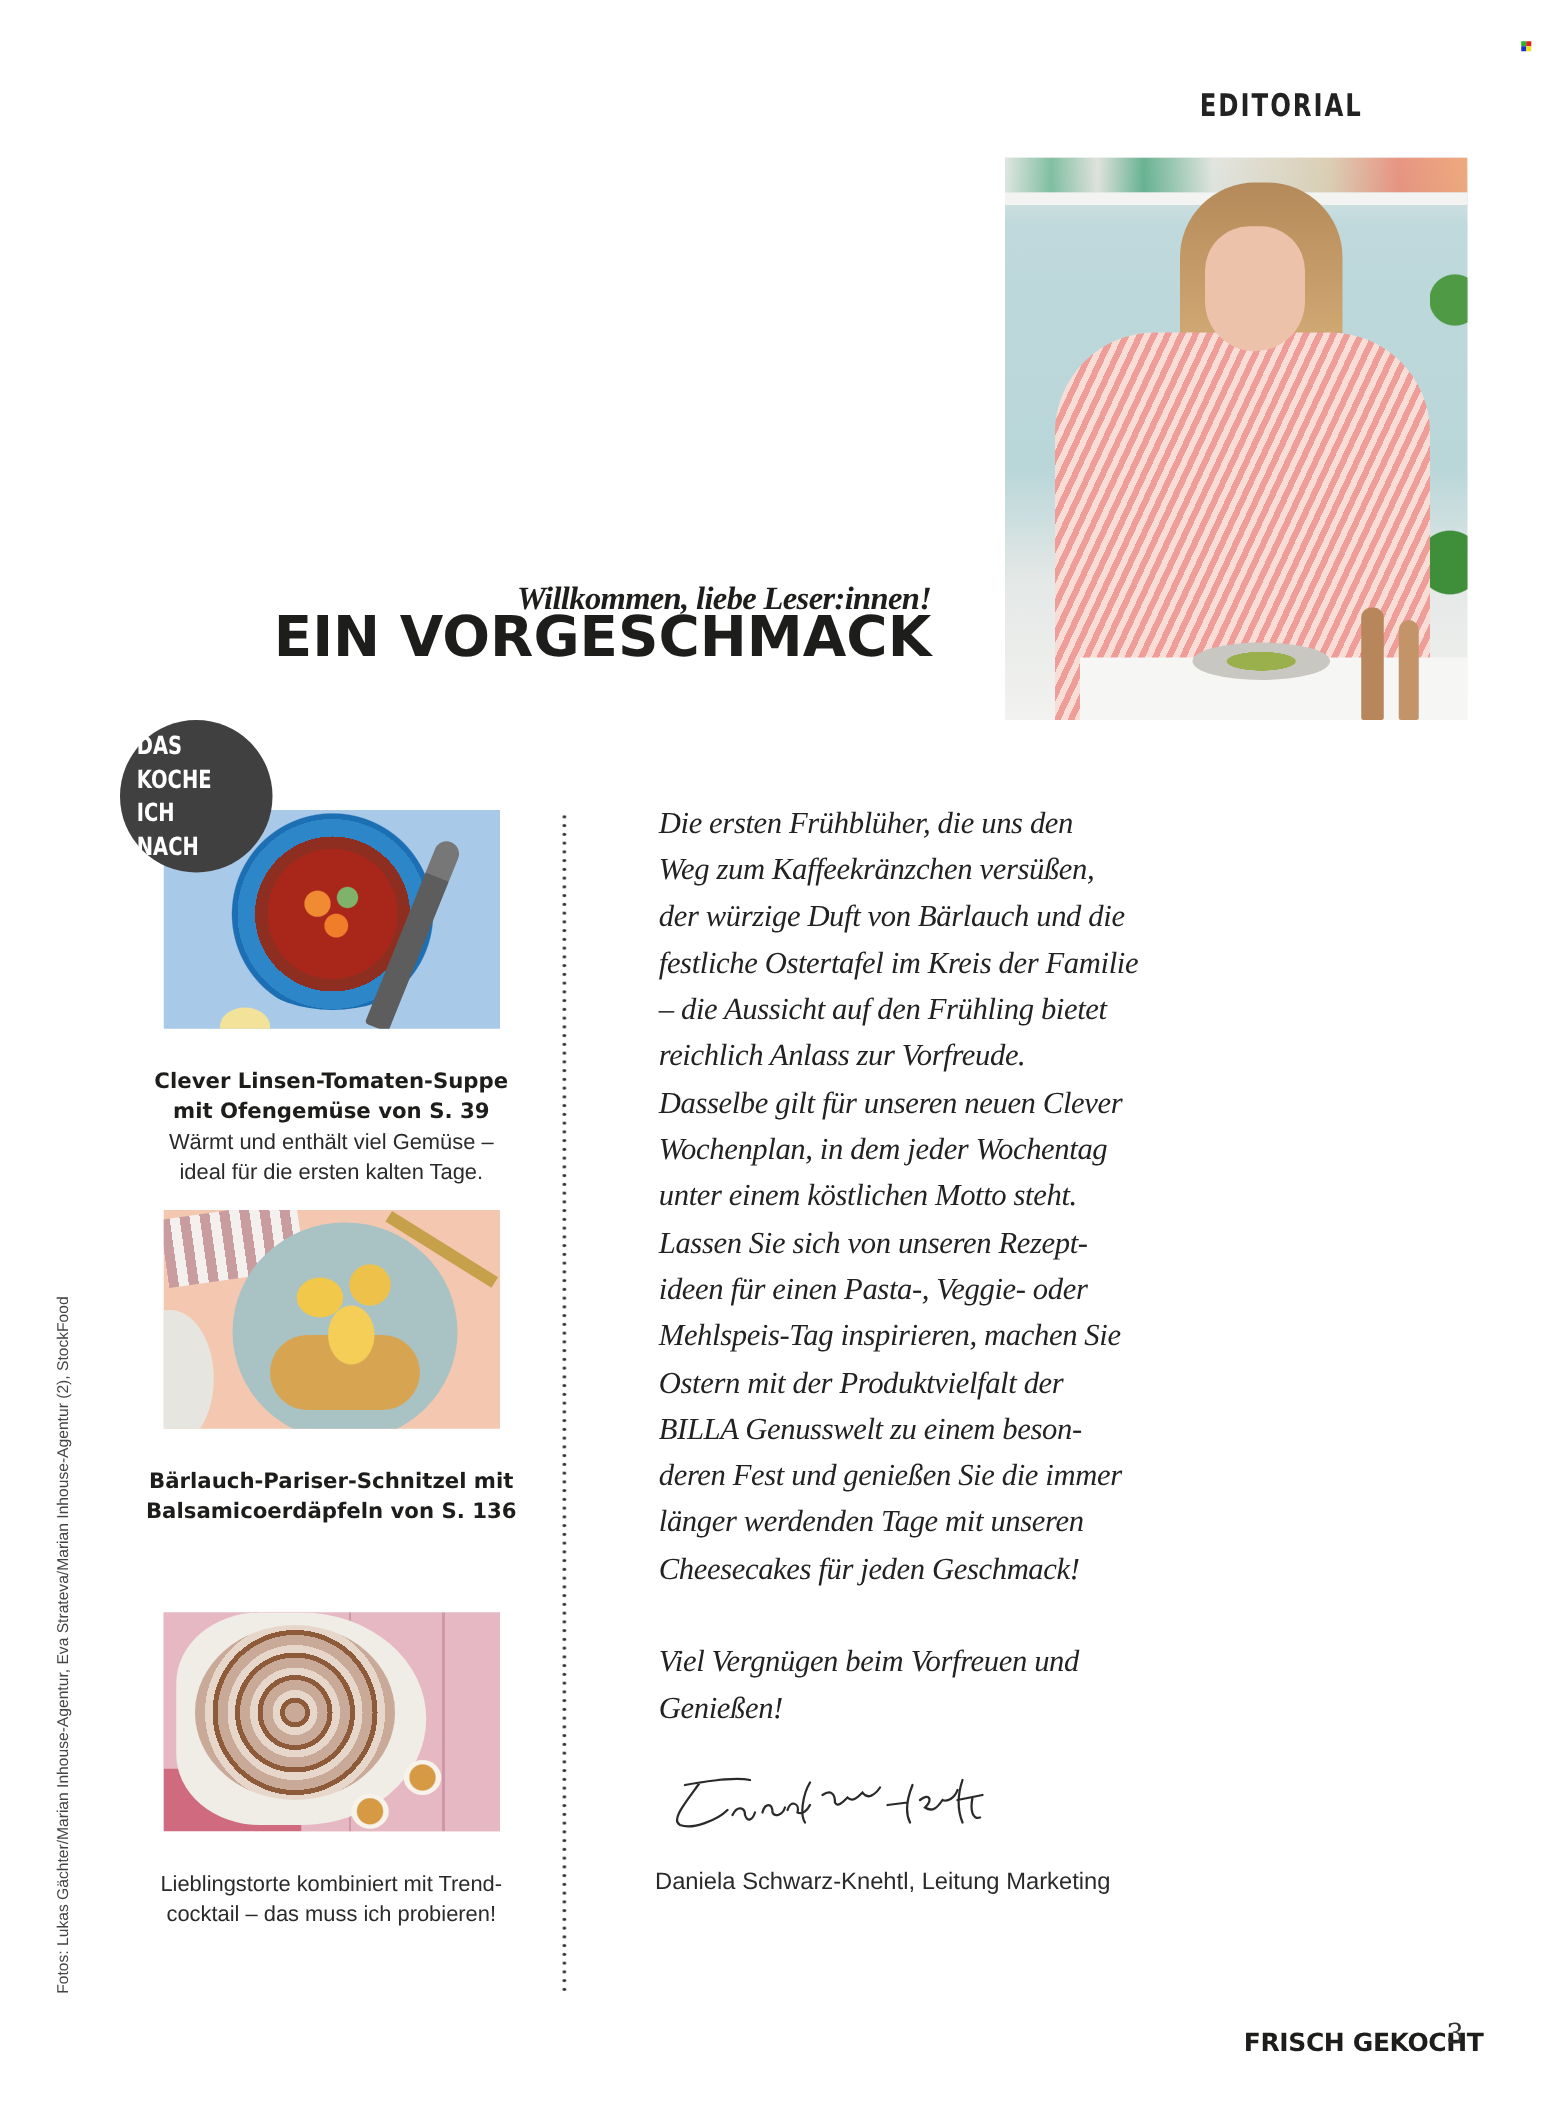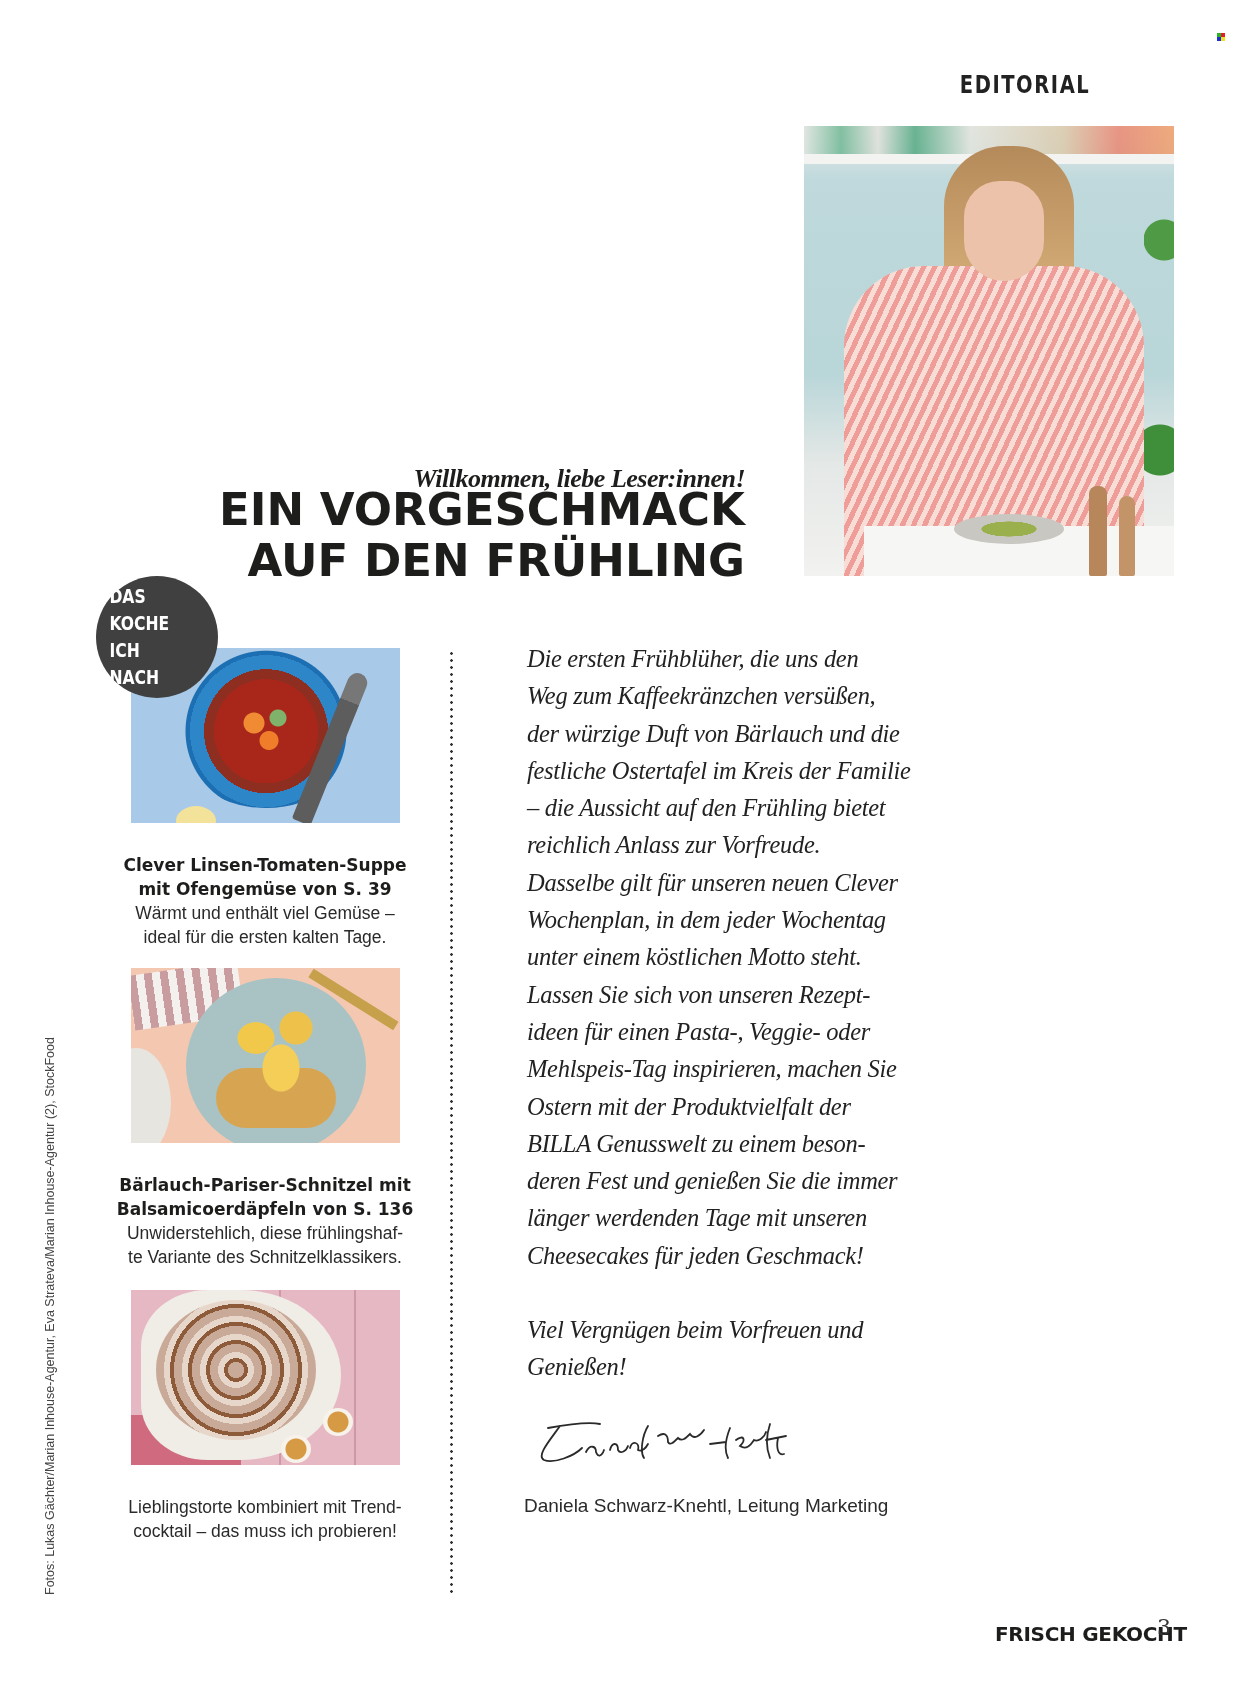--- a/index.html
+++ b/index.html
@@ -91,21 +91,20 @@
   <div class="face"></div>
   <div class="table"></div>
   <div class="plate"></div>
   <div class="pepper1"></div>
   <div class="pepper2"></div>
 </div>
 
 <div class="greeting">Willkommen, liebe Leser:innen!</div>
 <div class="headline">
   <div>EIN VORGESCHMACK</div>
-  <div>AUF DEN FRÜHLING</div>
 </div>
 
 <div class="badge">
   <div class="badge-text">DAS
 KOCHE ICH
 NACH</div>
 </div>
 
 <div class="teaser-img img-soup" title="Linsen-Tomaten-Suppe in blauer Schüssel mit Löffel">
   <div class="bowl"></div>
@@ -131,24 +130,20 @@
   <div class="plate2"></div>
   <div class="plate"></div>
   <div class="cutlet"></div>
   <div class="fries"></div>
 </div>
 
 <div class="teaser-text t2">
   <div class="teaser-title">
     <div>Bärlauch-Pariser-Schnitzel mit</div>
     <div>Balsamicoerdäpfeln von S. 136</div>
-  </div>
-  <div class="teaser-desc">
-    <div>Unwiderstehlich, diese frühlingshaf-</div>
-    <div>te Variante des Schnitzelklassikers.</div>
   </div>
 </div>
 
 <div class="teaser-img img-cheesecake" title="Espresso-Martini-Cheesecake auf Platte mit zwei Tassen">
   <div class="napkin"></div>
   <div class="tray"></div>
   <div class="cake"></div>
   <div class="cup1"></div>
   <div class="cup2"></div>
 </div>

